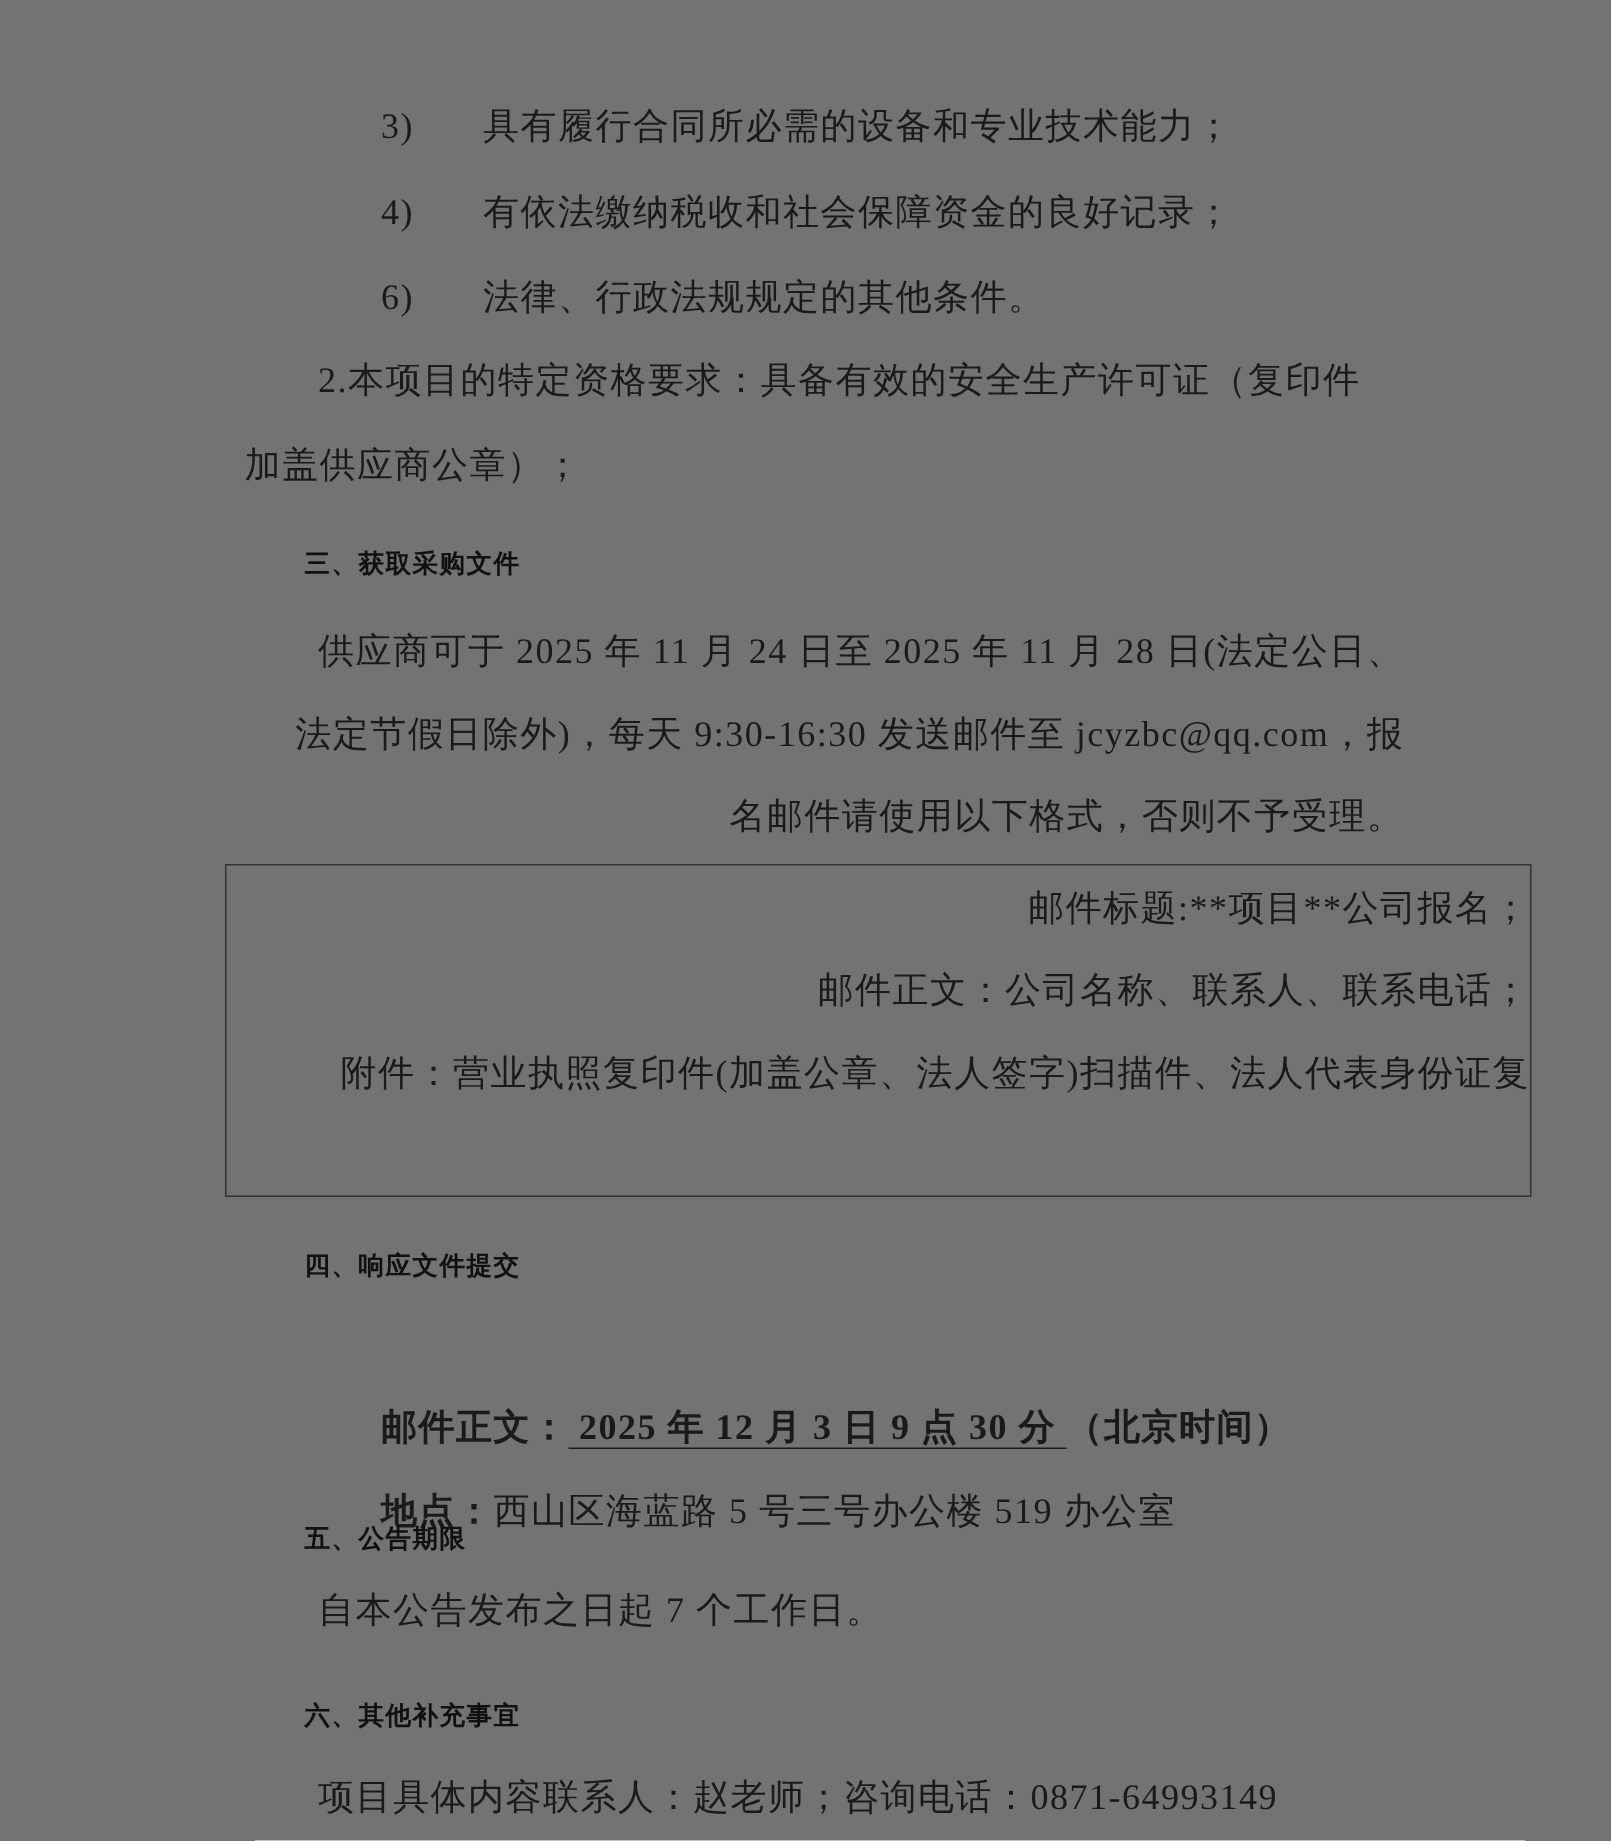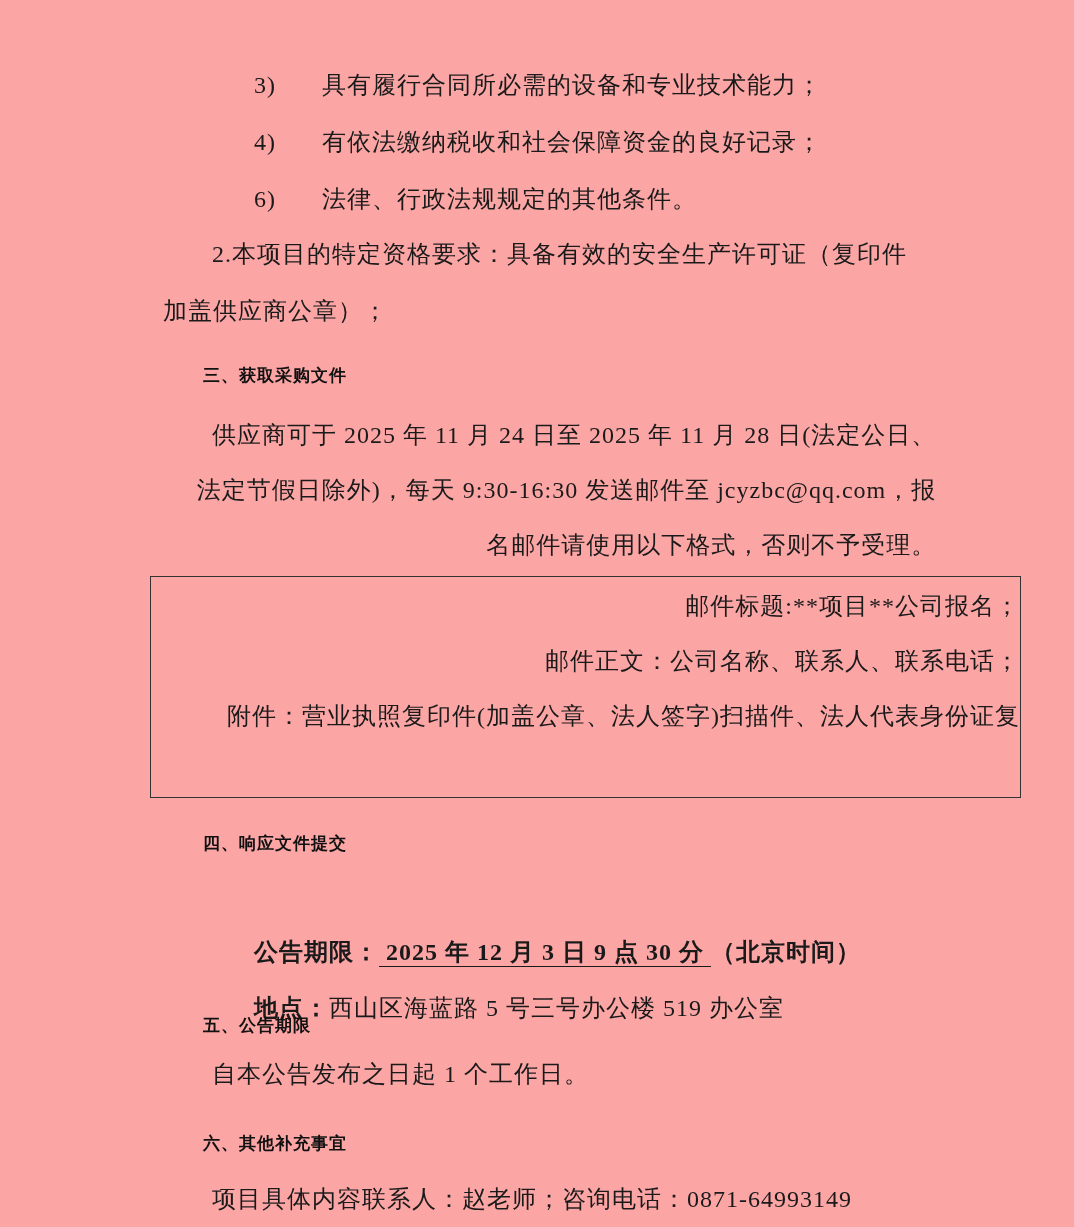--- a/index.html
+++ b/index.html
@@ -1,20 +1,20 @@
 <!DOCTYPE html>
 <html><head>
 <meta charset="utf-8">
 <style>
   html,body{margin:0;padding:0;background:#ffffff;}
   .page{
     position:relative;
     width:1074px;
     height:1227px;
-    background:#fca5a5;
+    background:#737373;
     overflow:hidden;
     font-family:"Liberation Serif","DejaVu Serif",serif;
     font-size:24px;
     color:#1a1a1a;
   }
   .abs{position:absolute;left:163px;}
   .line{
     line-height:57px;
     height:57px;
     white-space:pre;
@@ -84,31 +84,31 @@
   <div class="mail-box lh55">
     <div class="line indent">邮件标题:**项目**公司报名；</div>
     <div class="line indent">邮件正文：公司名称、联系人、联系电话；</div>
     <div class="line indent">附件：营业执照复印件(加盖公章、法人签字)扫描件、法人代表身份证复</div>
   </div>
 
   <div class="abs heading h-left" style="top:826px;">四、响应文件提交</div>
 
   <div class="abs lh56" style="top:868px;">
     <div class="line indent">
-      <span class="bold">公告期限：</span><span class="bold u"> 2025 年 12 月 3 日 9 点 30 分 </span><span class="bold">（北京时间）</span>
+      <span class="bold">邮件正文：</span><span class="bold u"> 2025 年 12 月 3 日 9 点 30 分 </span><span class="bold">（北京时间）</span>
     </div>
     <div class="line indent">
       <span class="bold">地点：</span><span>西山区海蓝路 5 号三号办公楼 519 办公室</span>
     </div>
   </div>
 
   <div class="abs heading h-left" style="top:1008px;">五、公告期限</div>
 
   <div class="abs lh55" style="top:1047px;">
-    <div class="line indent">自本公告发布之日起 1 个工作日。</div>
+    <div class="line indent">自本公告发布之日起 7 个工作日。</div>
   </div>
 
   <div class="abs heading h-left" style="top:1126px;">六、其他补充事宜</div>
 
   <div class="abs lh55" style="top:1172px;">
     <div class="line indent">项目具体内容联系人：赵老师；咨询电话：0871-64993149</div>
   </div>
 
 </div>
 

